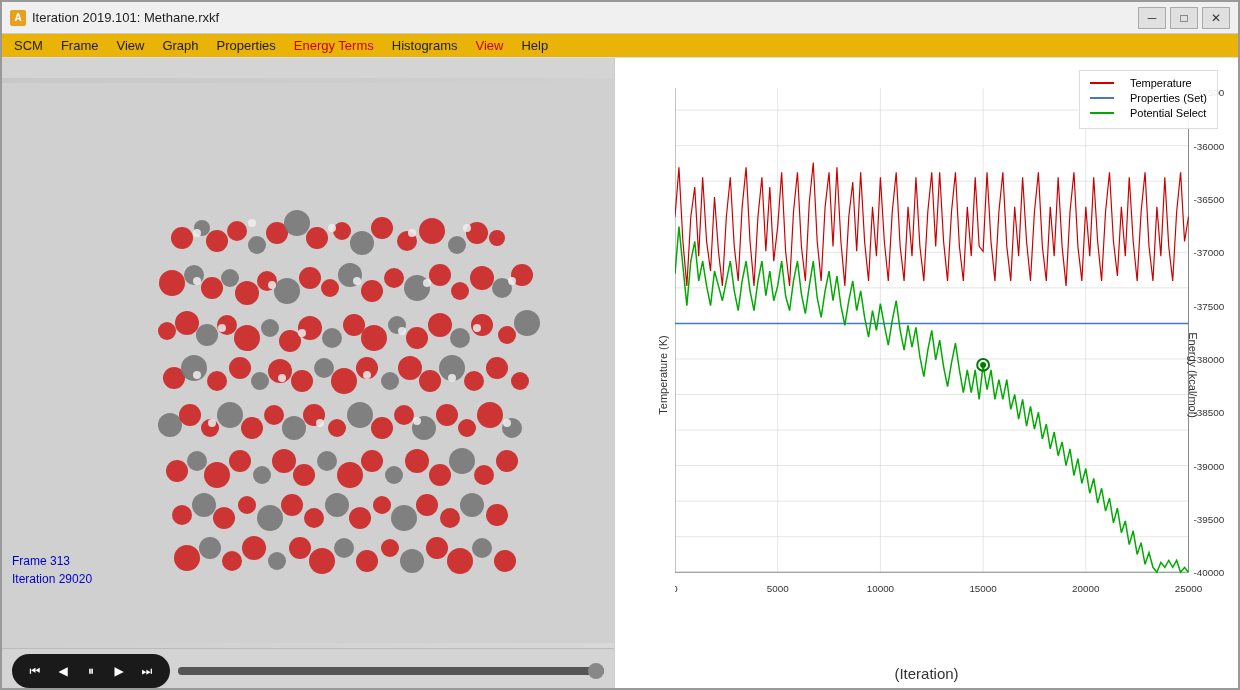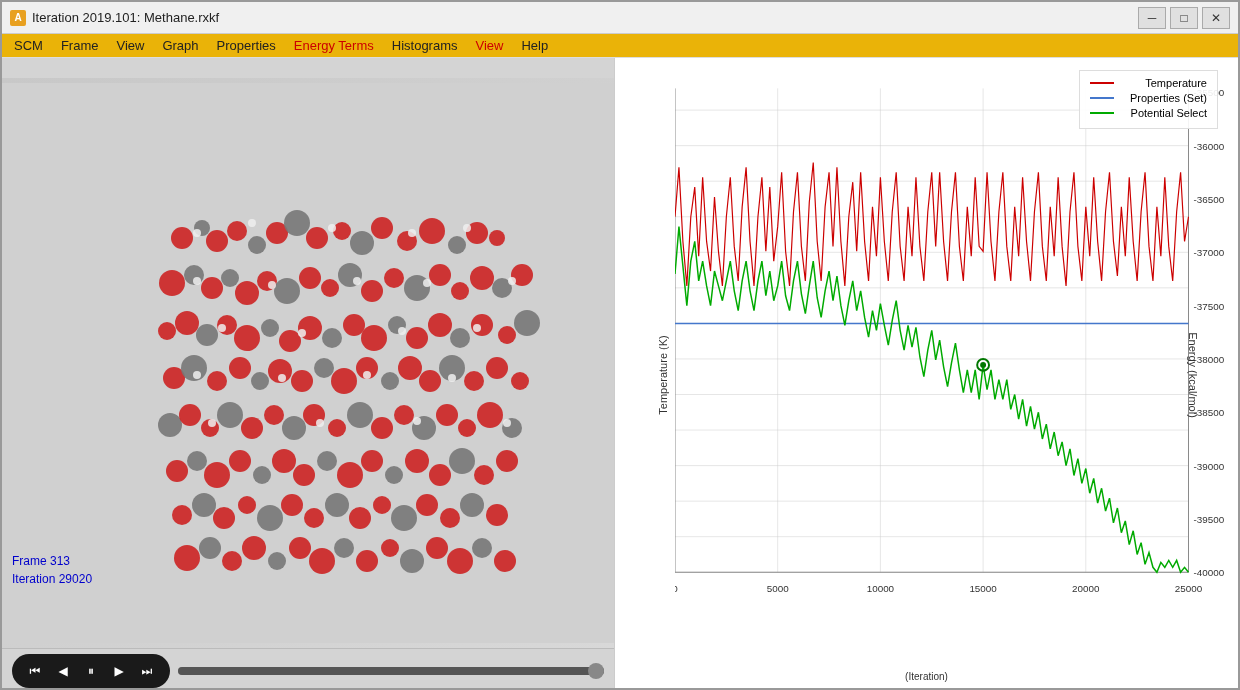--- a/index.html
+++ b/index.html
@@ -190,21 +190,20 @@
       background: rgba(255,255,255,0.9);
       border: 1px solid #ddd;
       padding: 6px 10px;
       font-size: 11px;
     }
     .legend-item {
       display: flex;
       align-items: center;
       gap: 16px;
       margin-bottom: 3px;
-      justify-content: space-between;
     }
     .legend-line {
       width: 24px;
       height: 2px;
     }
 
     .axis-label-y-left {
       position: absolute;
       left: 8px;
       top: 50%;
@@ -220,21 +219,21 @@
       transform: translateY(-50%) rotate(90deg);
       font-size: 11px;
       color: #333;
       white-space: nowrap;
     }
     .axis-label-x {
       position: absolute;
       bottom: 10px;
       left: 50%;
       transform: translateX(-50%);
-      font-size: 10px;
+      font-size: 15px;
       color: #333;
     }
   </style>
 </head>
 <body>
 
 <div class="title-bar">
   <div class="title-bar-left">
     <div class="title-icon">A</div>
     <span class="title-text">Iteration 2019.101: Methane.rxkf</span>

